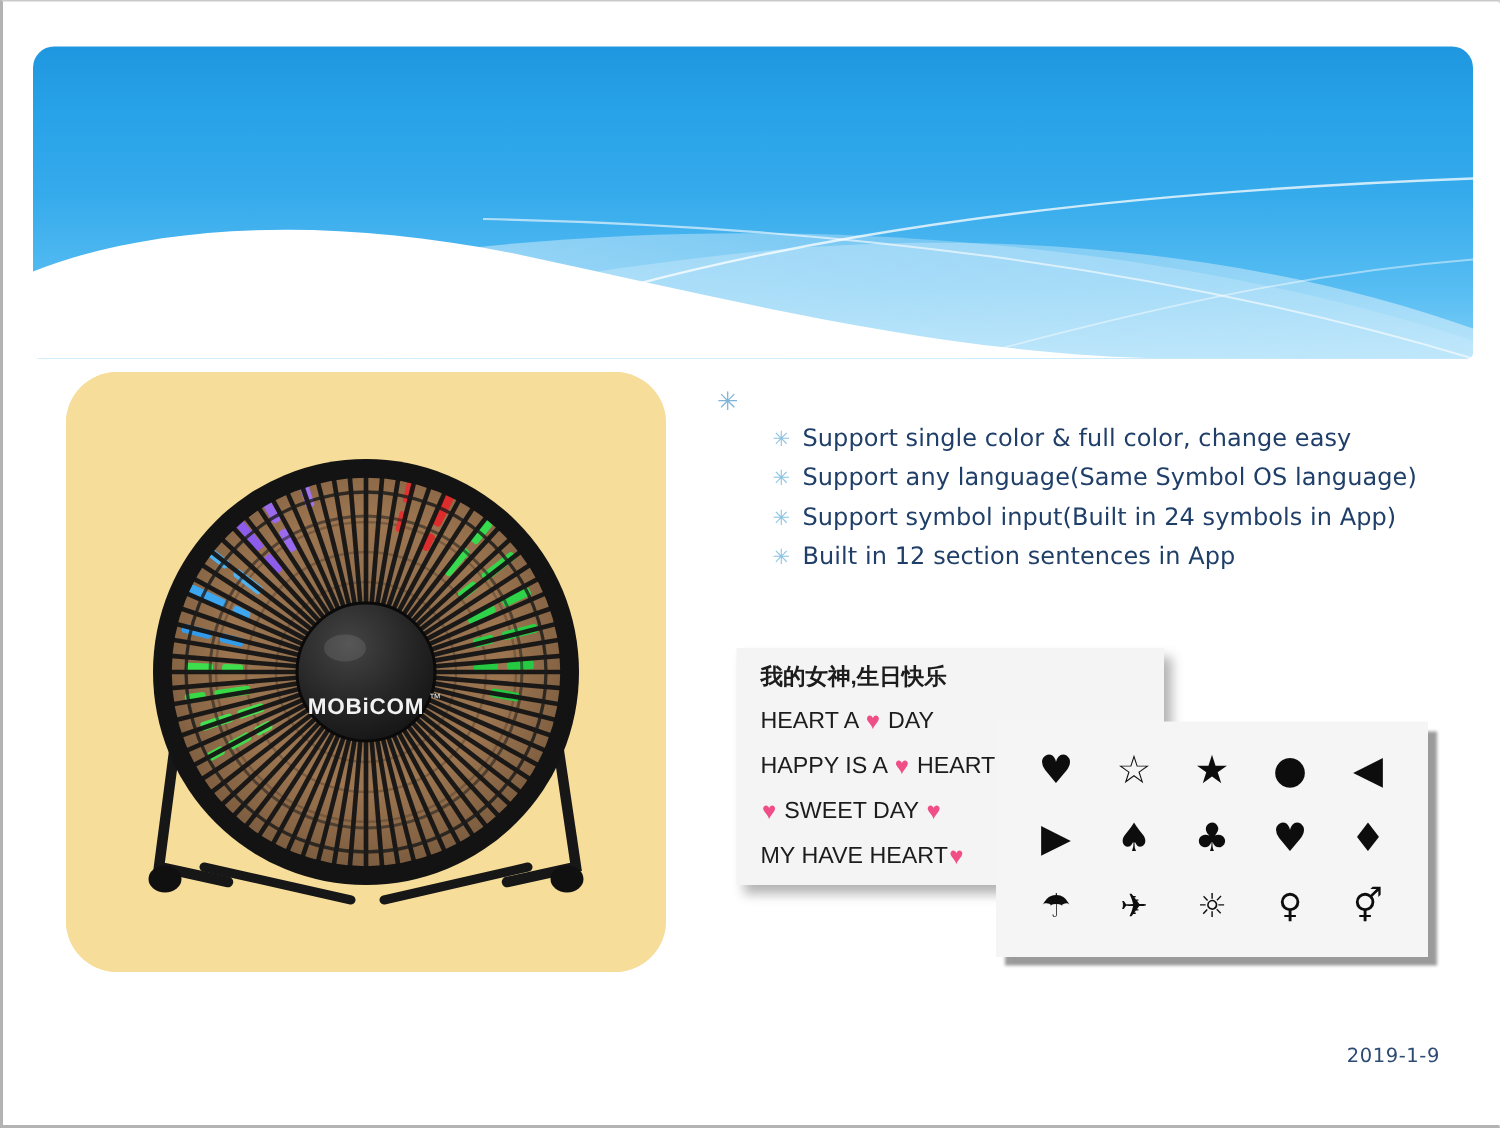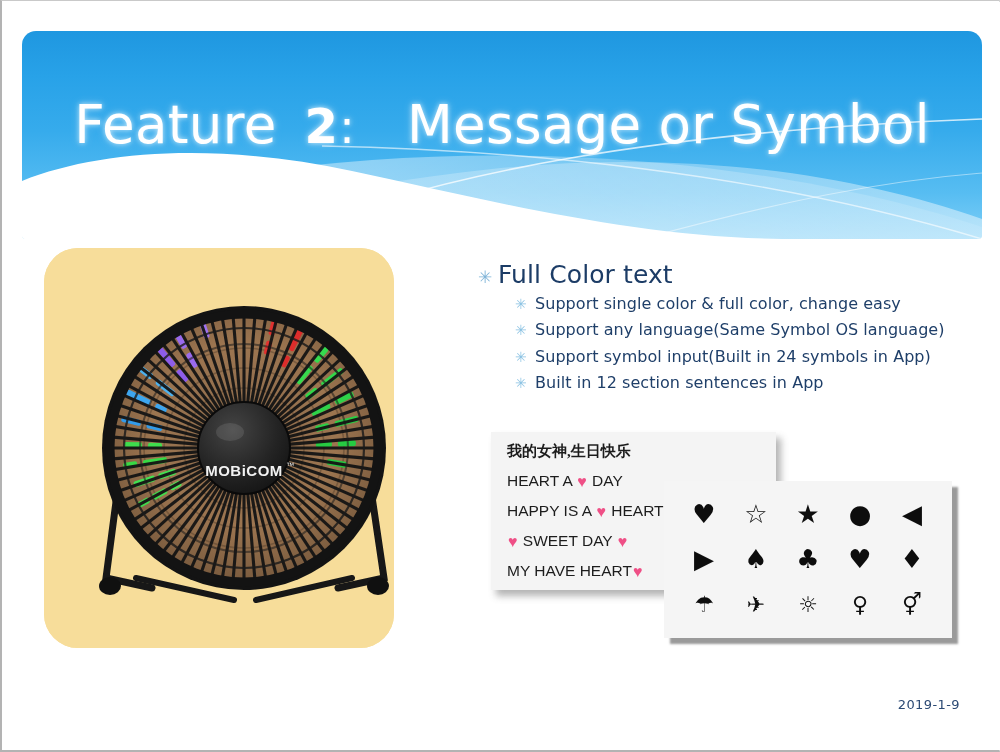--- a/index.html
+++ b/index.html
@@ -81,21 +81,21 @@
   #slide-title .title-colon {
     font-size: 46px;
   }
   #slide-title .title-gap { display: inline-block; width: 26px; }
 
   
   #product-card {
     position: absolute;
     left: 40px;
     top: 246px;
-    width: 350px;
+    width: 400px;
     height: 400px;
     border-radius: 34px;
     background: #f7dd9a;
     overflow: hidden;
   }
   #fan-photo {
     position: absolute;
     left: 0; top: 0;
     width: 400px; height: 400px;
   }
@@ -231,23 +231,20 @@
       <path d="M960,188 C830,142 660,118 470,138 C300,156 140,196 0,208 L960,208 Z" fill="url(#paleWave2)"></path>
 
       <path d="M250,208 C420,140 640,100 960,88" fill="none" stroke="#ffffff" stroke-opacity="0.75" stroke-width="1.6"></path>
       <path d="M960,208 C760,148 540,120 300,115" fill="none" stroke="#ffffff" stroke-opacity="0.6" stroke-width="1.4"></path>
       <path d="M620,208 C760,170 860,150 960,142" fill="none" stroke="#ffffff" stroke-opacity="0.45" stroke-width="1.2"></path>
 
       <path d="M0,150 C80,118 200,112 330,140 C470,170 610,206 760,208 L0,208 Z" fill="#ffffff"></path>
       <path d="M0,172 C120,140 260,144 400,176 C500,198 580,208 640,208 L0,208 Z" fill="#ffffff"></path>
     </svg>
 
-    <div id="slide-title">
-      <span>Feature</span><span class="title-gap"></span><span class="title-num">2</span><span class="title-colon">:</span><span class="title-gap"></span><span class="title-gap"></span><span>Message or Symbol</span>
-    </div>
   </div>
 
   <div id="product-card">
     <svg id="fan-photo" viewBox="0 0 400 400">
       <defs>
         <radialGradient id="bladeGrad" cx="0.5" cy="0.45" r="0.62">
           <stop offset="0%" stop-color="#8a6a4c"></stop>
           <stop offset="55%" stop-color="#9c7550"></stop>
           <stop offset="100%" stop-color="#6e5238"></stop>
         </radialGradient>
@@ -448,21 +445,20 @@
       <circle cx="200" cy="200" r="46" fill="none" stroke="#0a0a0a" stroke-width="2"></circle>
       <ellipse cx="186" cy="184" rx="14" ry="9" fill="#ffffff" opacity="0.10"></ellipse>
       <text x="200" y="228" text-anchor="middle" font-family="Liberation Sans, sans-serif" font-size="15" font-weight="700" letter-spacing="0.5" fill="#f2f2f2">MOBiCOM</text>
       <text x="246" y="220" text-anchor="middle" font-family="Liberation Sans, sans-serif" font-size="8" fill="#e8e8e8">™</text>
     </svg>
   </div>
 
   <div id="bullet-block">
     <div class="bullet-row" id="bullet-lvl1">
       <span class="bullet-mark">✳</span>
-      <span class="bullet-text">Full Color text</span>
     </div>
     <div class="sub-list">
       <div class="bullet-row sub-row">
         <span class="bullet-mark sub">✳</span>
         <span class="bullet-text">Support single color &amp; full color, change easy</span>
       </div>
       <div class="bullet-row sub-row">
         <span class="bullet-mark sub">✳</span>
         <span class="bullet-text">Support any language(Same Symbol OS language)</span>
       </div>
@@ -471,21 +467,21 @@
         <span class="bullet-text">Support symbol input(Built in 24 symbols in App)</span>
       </div>
       <div class="bullet-row sub-row">
         <span class="bullet-mark sub">✳</span>
         <span class="bullet-text">Built in 12 section sentences in App</span>
       </div>
     </div>
   </div>
 
   <div id="message-panel">
-    <div class="msg-line cjk" style="top:10px;font-family:Liberation Serif, serif;">
+    <div class="msg-line cjk" style="top:10px;">
       <span>我的女神,生日快乐</span>
     </div>
     <div class="msg-line" style="top:40px;">
       <span>HEART A </span><span class="hrt">♥</span><span> DAY</span>
     </div>
     <div class="msg-line" style="top:70px;">
       <span>HAPPY IS A </span><span class="hrt">♥</span><span> HEART</span>
     </div>
     <div class="msg-line" style="top:100px;">
       <span class="hrt">♥</span><span> SWEET DAY </span><span class="hrt">♥</span>

